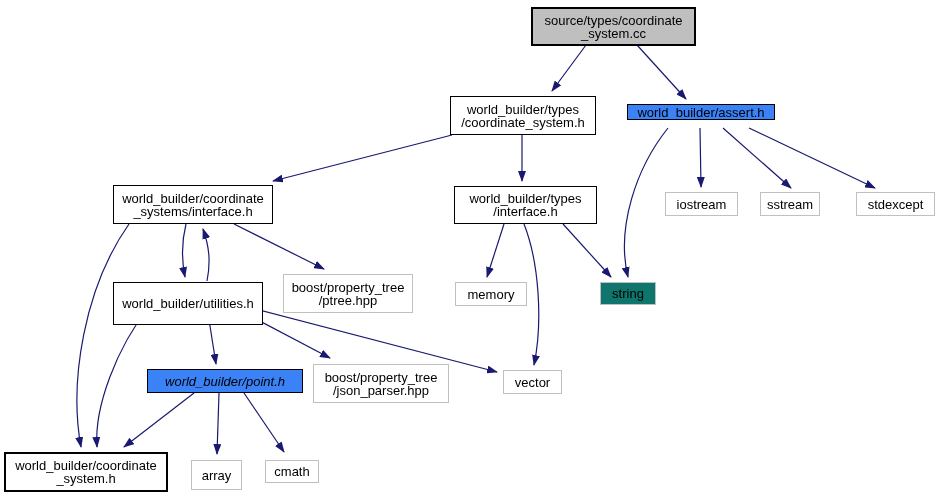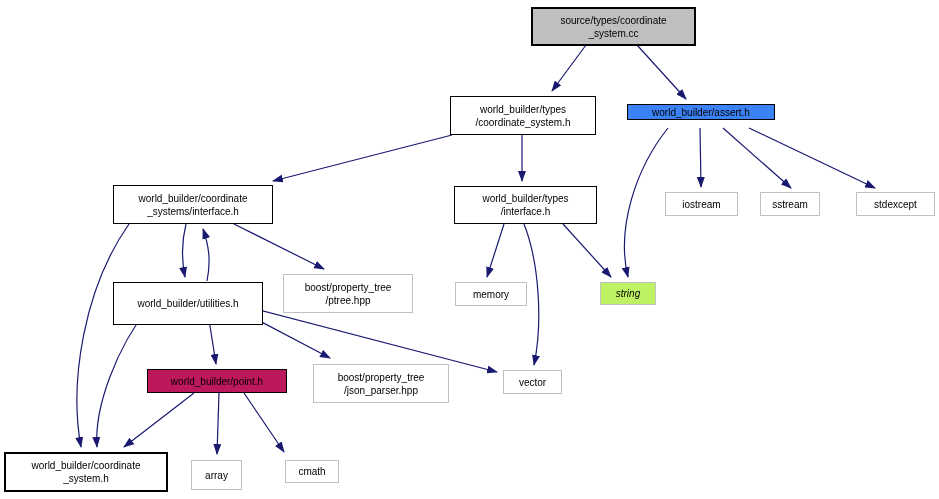--- a/index.html
+++ b/index.html
@@ -19,21 +19,21 @@
   }
   .node {
     position: absolute;
     box-sizing: border-box;
     background: #ffffff;
     display: flex;
     flex-direction: column;
     align-items: center;
     justify-content: center;
     text-align: center;
-    font-size: 10px;
+    font-size: 13px;
     line-height: 13px;
     color: #000000;
     white-space: nowrap;
     cursor: default;
   }
   .node.internal, .node.internal-emphasis { cursor: pointer; }
   .node span { display: block; }
 </style>
 </head>
 <body>
@@ -102,37 +102,37 @@
       <div class="node internal" style="left: 113px; top: 282px; width: 150px; height: 43px; background: rgb(255, 255, 255); border: 1px solid rgb(0, 0, 0);">
         <span>world_builder/utilities.h</span>
       </div>
       <div class="node external" style="left: 283px; top: 274px; width: 130px; height: 39px; background: rgb(255, 255, 255); border: 1px solid rgb(192, 192, 192);">
         <span>boost/property_tree</span>
         <span>/ptree.hpp</span>
       </div>
       <div class="node external" style="left: 455px; top: 282px; width: 72px; height: 24px; background: rgb(255, 255, 255); border: 1px solid rgb(192, 192, 192);">
         <span>memory</span>
       </div>
-      <div class="node external" style="left: 600px; top: 282px; width: 56px; height: 23px; background: #bef264; border: 1px solid rgb(192, 192, 192); font-style: italic;">
+      <div class="node external" style="left: 600px; top: 282px; width: 56px; height: 23px; background: #0f766e; border: 1px solid rgb(192, 192, 192);">
         <span>string</span>
       </div>
-      <div class="node internal" style="left: 147px; top: 369px; width: 140px; height: 24px; background: #be185d; border: 1px solid rgb(0, 0, 0);">
+      <div class="node internal" style="left: 147px; top: 369px; width: 156px; height: 24px; background: #3b82f6; border: 1px solid rgb(0, 0, 0); font-style: italic;">
         <span>world_builder/point.h</span>
       </div>
       <div class="node external" style="left: 313px; top: 364px; width: 136px; height: 39px; background: rgb(255, 255, 255); border: 1px solid rgb(192, 192, 192);">
         <span>boost/property_tree</span>
         <span>/json_parser.hpp</span>
       </div>
       <div class="node external" style="left: 503px; top: 370px; width: 59px; height: 24px; background: rgb(255, 255, 255); border: 1px solid rgb(192, 192, 192);">
         <span>vector</span>
       </div>
       <div class="node internal-emphasis" style="left: 4px; top: 452px; width: 164px; height: 40px; background: rgb(255, 255, 255); border: 2px solid rgb(0, 0, 0);">
         <span>world_builder/coordinate</span>
         <span>_system.h</span>
       </div>
       <div class="node external" style="left: 191px; top: 460px; width: 51px; height: 30px; background: rgb(255, 255, 255); border: 1px solid rgb(192, 192, 192);">
         <span>array</span>
       </div>
-      <div class="node external" style="left: 265px; top: 460px; width: 54px; height: 23px; background: rgb(255, 255, 255); border: 1px solid rgb(192, 192, 192); margin-left: 20px;">
+      <div class="node external" style="left: 265px; top: 460px; width: 54px; height: 23px; background: rgb(255, 255, 255); border: 1px solid rgb(192, 192, 192);">
         <span>cmath</span>
       </div>
     </div>
 </div>
 
 </body></html>

